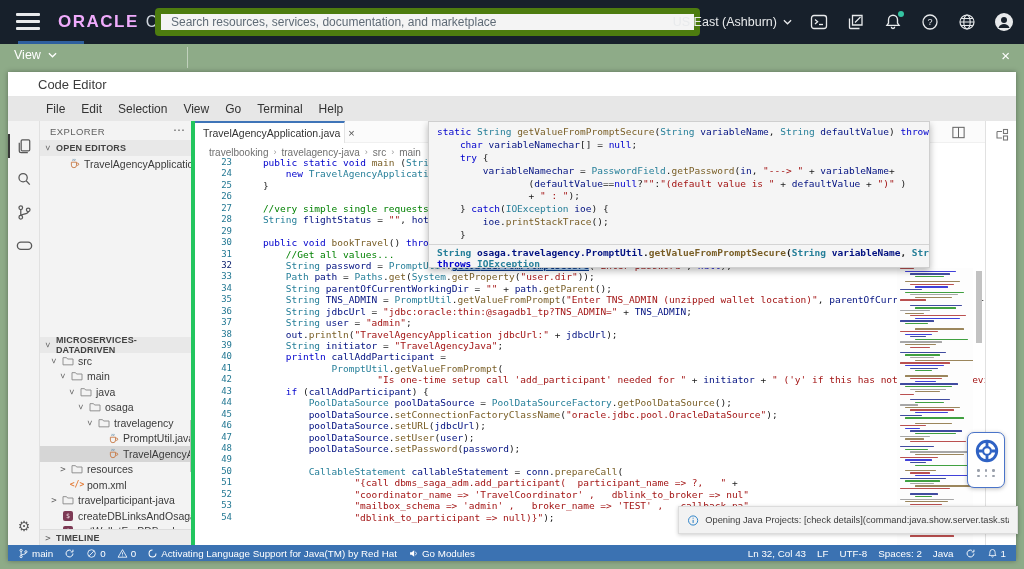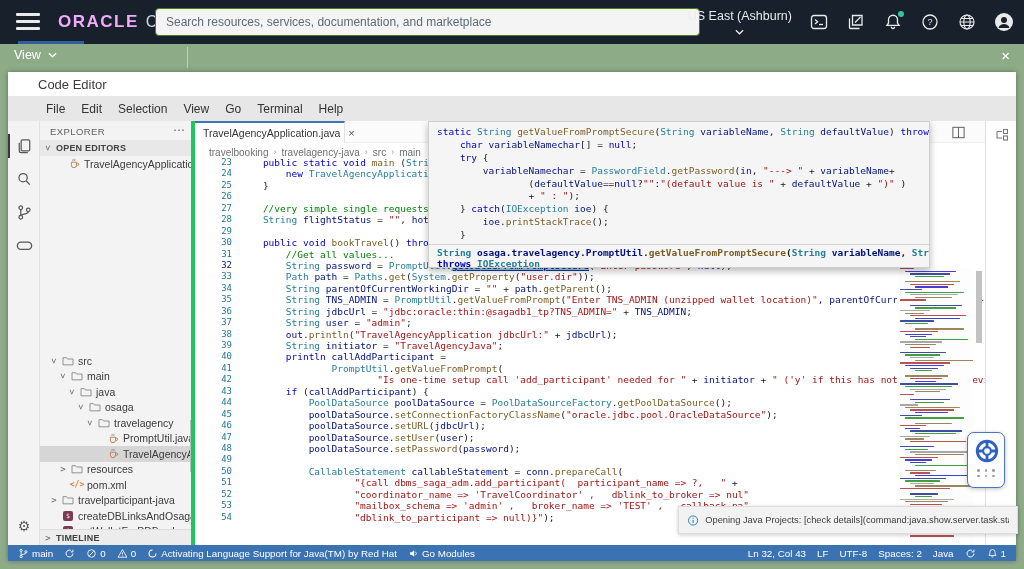--- a/index.html
+++ b/index.html
@@ -7,25 +7,25 @@
   body { font-family:"Liberation Sans", sans-serif; position:relative; background:#8EAB88; }
   .abs { position:absolute; }
 
   
   #oci-header { left:0; top:0; width:1024px; height:44px; background:#17202B; }
   #hamburger { left:16px; top:13px; width:24px; height:18px; cursor:pointer; }
   #hamburger span { display:block; height:3px; background:#e8eaec; border-radius:1px; margin-bottom:4px; }
   #brand { left:58px; top:0; height:44px; display:flex; align-items:center; }
   #brand .oracle { color:#f0abfc; font-weight:bold; font-size:17px; letter-spacing:1.5px; }
   #brand .cloud  { color:#cfd6dd; font-weight:300; font-size:16px; margin-left:7px; }
-  #hdr-search { left:155px; top:8px; width:545px; height:28px; background:#f4f4f4; border:1px solid #4d7c0f;
+  #hdr-search { left:155px; top:8px; width:545px; height:28px; background:#f4f4f4; border:6px solid #4d7c0f;
      border-radius:4px; font-size:12px; color:#333; padding:0 10px; font-family:"Liberation Sans",sans-serif; }
   #hdr-search::placeholder { color:#5f6b76; }
   #hdr-right { right:10px; top:0; height:44px; display:flex; align-items:center; gap:17px; color:#e8eaec; }
-  #region { font-size:12.5px; display:flex; align-items:center; gap:6px; cursor:pointer;flex-direction:column; }
+  #region { font-size:12.5px; display:flex; align-items:center; gap:6px; cursor:pointer; }
   .hicon { width:20px; height:20px; display:flex; align-items:center; justify-content:center; position:relative; cursor:pointer; }
   .hicon svg { stroke:#e8eaec; }
   #bell-dot { position:absolute; right:-1px; top:-1px; width:6px; height:6px; border-radius:50%; background:#35C4A2; }
 
   
   #banner { left:0; top:44px; width:1024px; height:28px; }
   #banner-blue { left:18px; top:41px; width:66px; height:3px; background:#2e5f9e; }
   #view-btn { left:14px; top:48px; color:#fff; font-size:12.5px; display:flex; gap:7px; align-items:center; cursor:pointer; }
   #banner-sep { left:187px; top:47px; width:1px; height:21px; background:rgba(255,255,255,.45); }
   #banner-close { right:14px; top:47px; color:#fff; font-size:15px; cursor:pointer; }
@@ -252,20 +252,24 @@
             <span class="fico">
               <svg width="11" height="11" viewBox="0 0 12 12">
                 <path d="M2.6 4.6h5.6v3.2a2.8 2.8 0 0 1-5.6 0z" fill="none" stroke="#c77b48" stroke-width="1"></path>
                 <path d="M8.4 5.6h1a1.2 1.2 0 0 1 0 2.4h-1" fill="none" stroke="#c77b48" stroke-width="1"></path>
                 <path d="M4.4 1c.7.8-.7 1.2 0 2.2M6.4 1c.7.8-.7 1.2 0 2.2" fill="none" stroke="#5382a1" stroke-width=".9"></path>
               </svg>
             </span>
             <span>TravelAgencyApplication.java</span>
           </div>
         </div>
+      <div class="sect-row" style="top:216px">
+        <span class="chev open">&gt;</span>
+        <span class="lbl">MICROSERVICES-DATADRIVEN</span>
+      </div>
       <div id="tree-list">
           <div class="tree-row" style="top: 232px; padding-left: 10px;">
             <span class="chev open">&gt;</span>
             <span class="fico">
               <svg width="12" height="10" viewBox="0 0 14 12">
                 <path d="M1 2h4.2l1.3 1.6H13v7H1z" fill="none" stroke="#8a8a8a" stroke-width="1.1"></path>
               </svg>
             </span>
             <span>src</span>
           </div>

